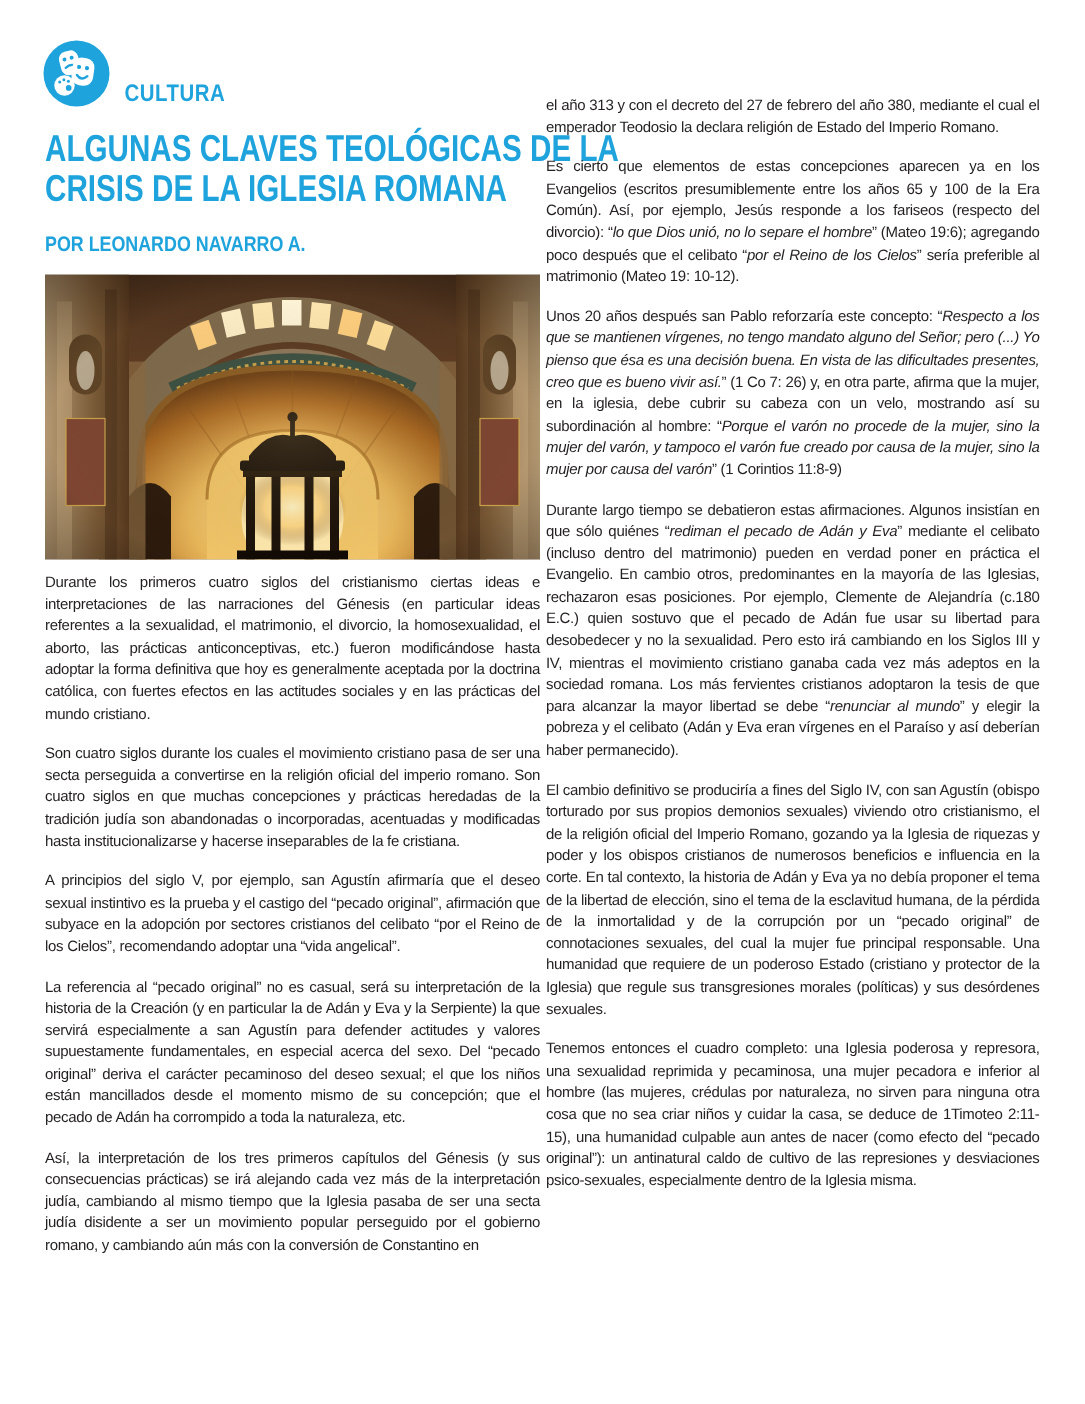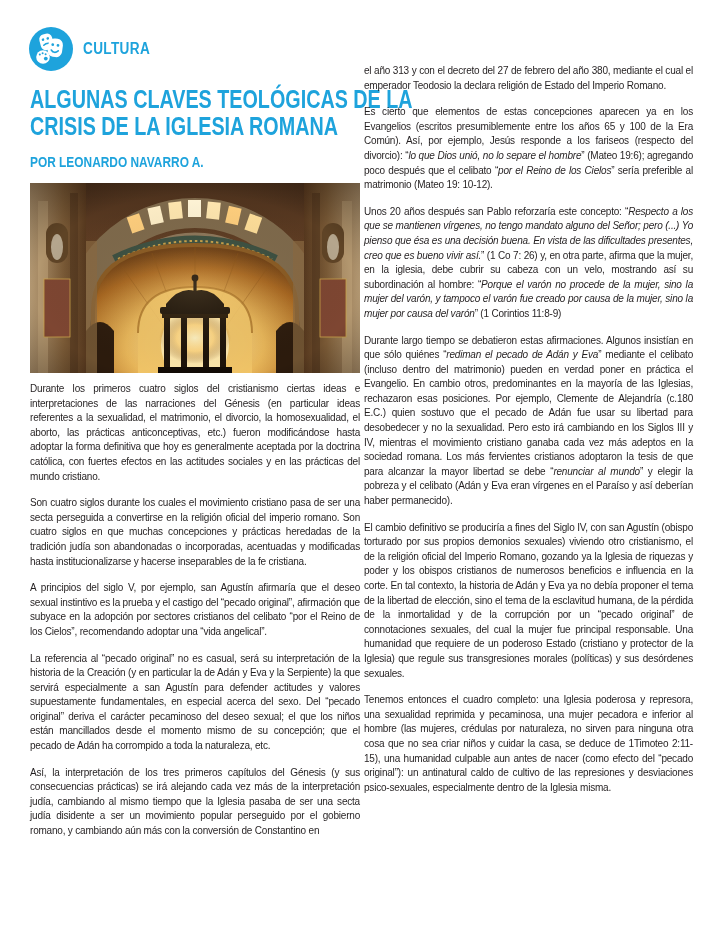--- a/index.html
+++ b/index.html
@@ -1,20 +1,20 @@
 <!DOCTYPE html>
 <html><head>
 <meta charset="utf-8">
 <style>
   :root{ --accent:#1EA3DC; --ink:#231F20; }
   html,body{margin:0;padding:0;background:#ffffff;}
   body{width:723px;height:936px;font-family:"Liberation Sans",sans-serif;color:var(--ink);}
   .page{position:relative;width:723px;height:936px;background:#fff;overflow:hidden;}
 
-  .brandbar{position:absolute;left:28px;top:26px;display:flex;align-items:center;gap:9px;}
+  .brandbar{position:absolute;left:28px;top:26px;display:flex;align-items:flex-end;gap:9px;}
   .logo{width:46px;height:46px;display:block;}
   .section-label{color:var(--accent);font-weight:bold;font-size:16px;letter-spacing:.4px;
                  transform:scaleX(.85);transform-origin:0 50%;white-space:nowrap;}
 
   .col-left{position:absolute;left:30px;top:86px;width:330px;}
   .col-right{position:absolute;left:364px;top:64px;width:329px;}
 
   .title{margin:0;color:var(--accent);font-weight:bold;font-size:25px;line-height:27px;}
   .title-line{white-space:nowrap;transform:scaleX(.79);transform-origin:0 50%;}
   .byline{margin-top:14px;color:var(--accent);font-weight:bold;font-size:14px;

